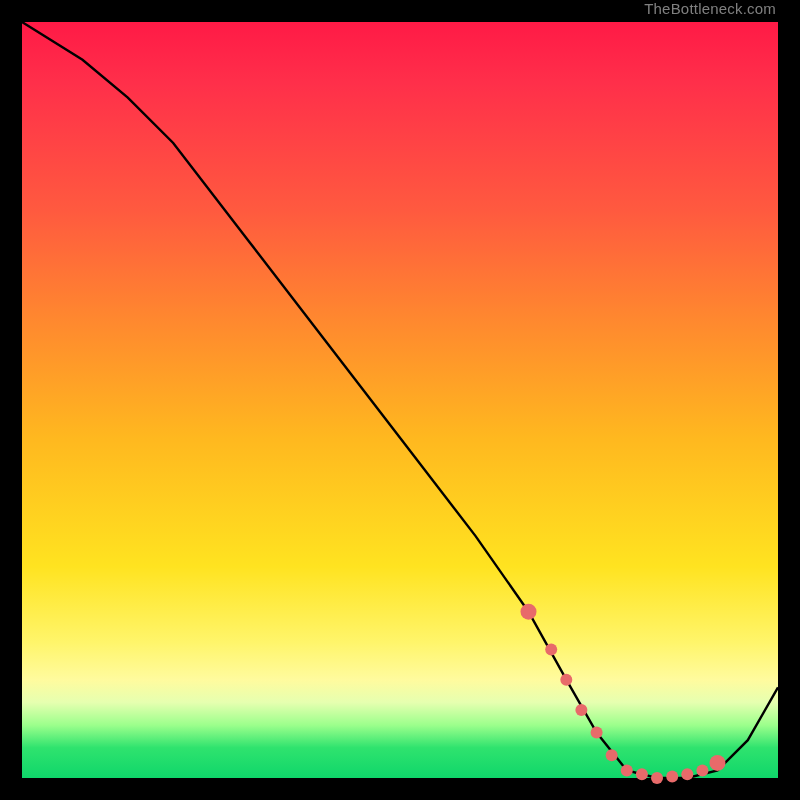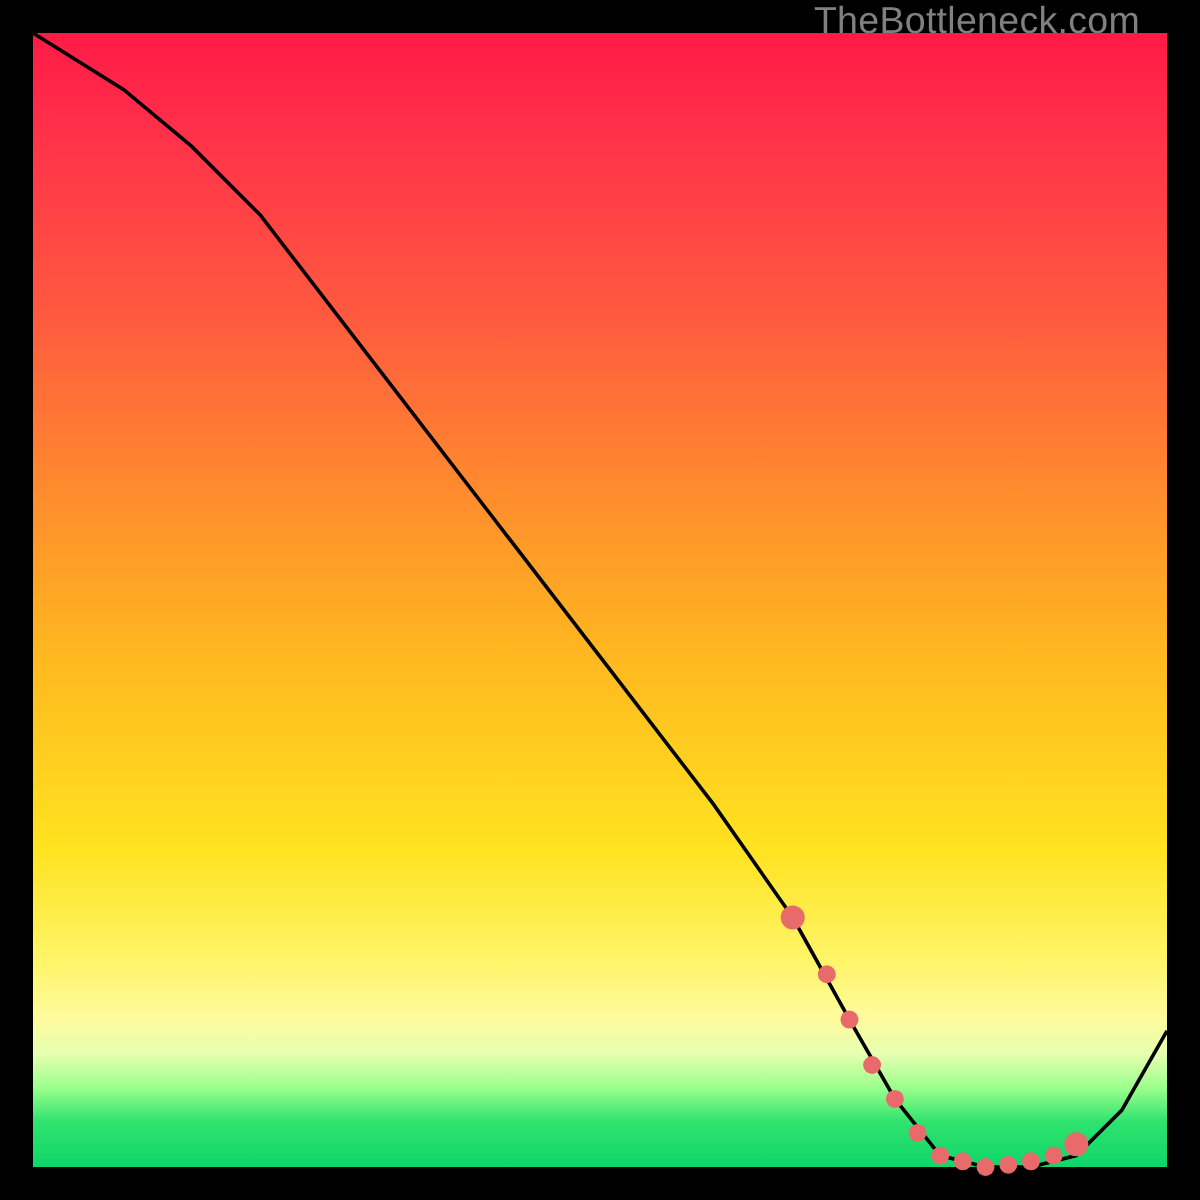--- a/index.html
+++ b/index.html
@@ -36,23 +36,23 @@
       #fffb9e 87%,
       #e6ffb0 90%,
       #9cff8c 93%,
       #2fe36e 96%,
       #0fd66a 100%
     );
   }
   .watermark {
     position: absolute;
     top: 0px;
-    right: 40px;
+    right: 24px;
     color: #808080;
-    font-size: 25px;
+    font-size: 15px;
     letter-spacing: 0.2px;
     font-weight: 400;
     user-select: none;
   }
   svg.curve {
     position: absolute;
     left: 0;
     top: 0;
     width: 756px;
     height: 756px;

